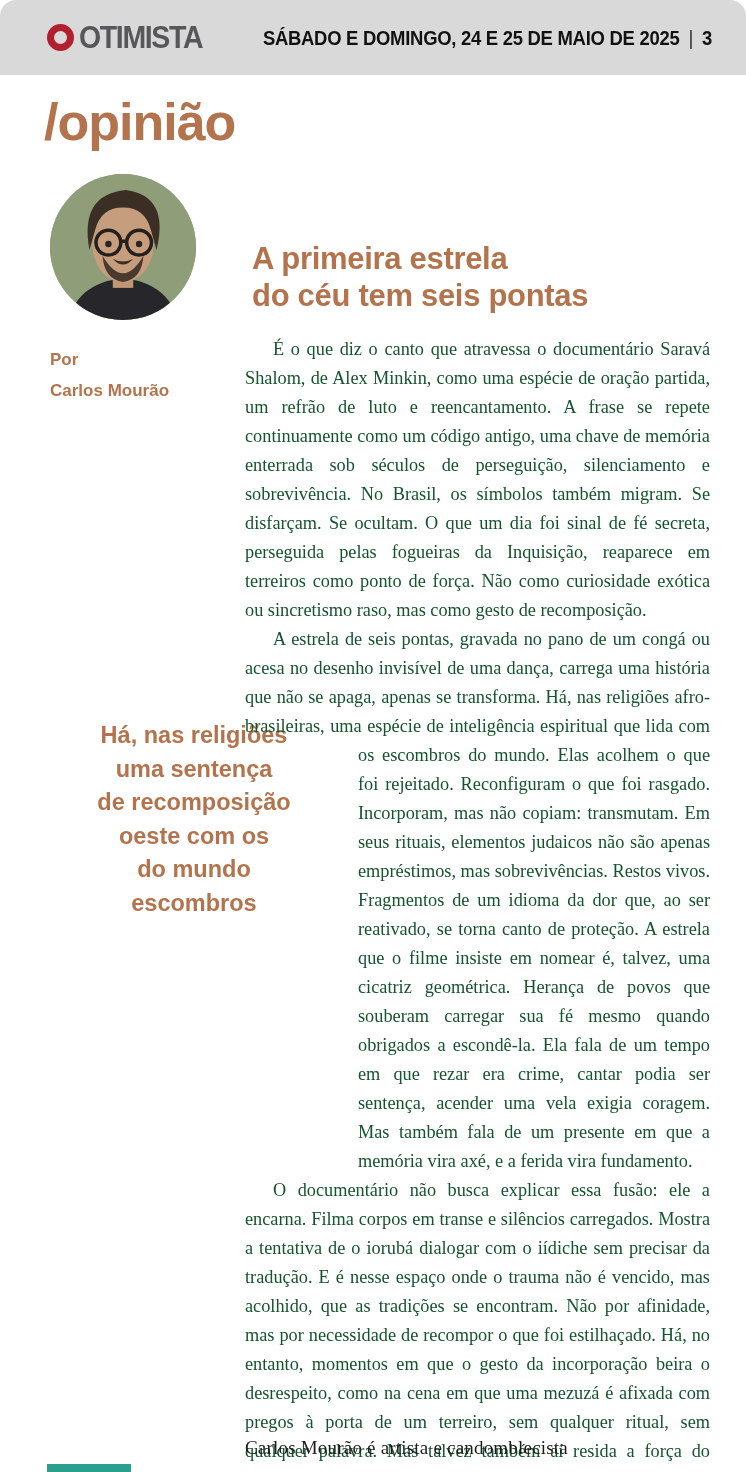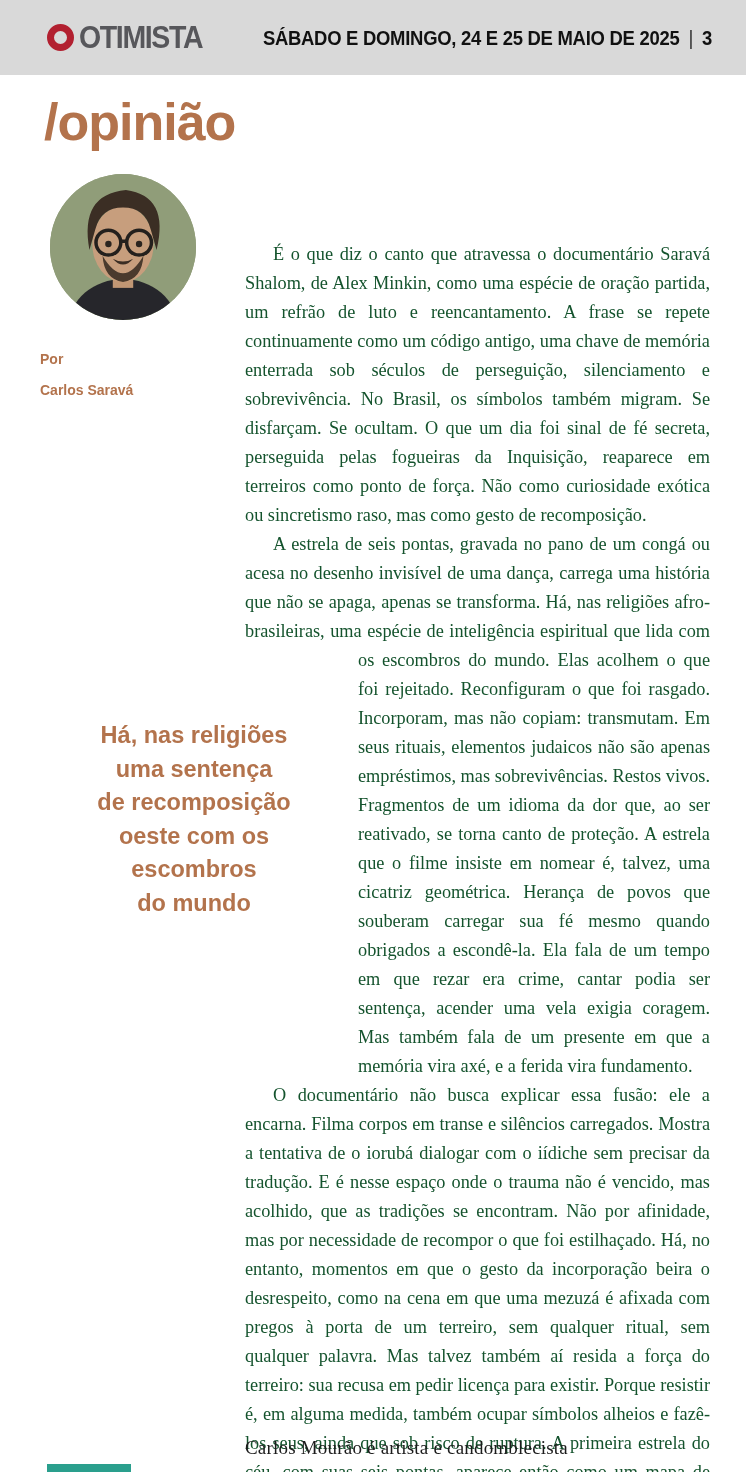--- a/index.html
+++ b/index.html
@@ -4,20 +4,21 @@
 <style>
   * { margin:0; padding:0; box-sizing:border-box; }
   html,body { background:#ffffff; }
   .page {
     position:relative;
     width:746px; height:1472px;
     margin:0 auto;
     background:#ffffff;
     overflow:hidden;
     font-family:"Liberation Serif", serif;
+    border-radius:16px;
   }
 
   
   .masthead {
     position:absolute; top:0; left:0; right:0; height:75px;
     background:#d9d9d9;
     display:flex; align-items:center; justify-content:space-between;
     padding:0 40px 0 47px;
   }
   .logo { display:flex; align-items:center; gap:5px; }
@@ -48,23 +49,23 @@
   }
 
   
   .avatar {
     position:absolute; top:174px; left:50px;
     width:146px; height:146px; border-radius:50%;
     overflow:hidden; background:#909d79;
   }
   .avatar svg { display:block; width:100%; height:100%; }
   .byline {
-    position:absolute; top:344px; left:40px;
+    position:absolute; top:344px; left:50px;
     font-family:"Liberation Sans", sans-serif;
-    font-weight:700; font-size:14px; line-height:31px;
+    font-weight:700; font-size:17px; line-height:31px;
     color:#b3734c;
   }
   .pull-quote {
     position:absolute; top:719px; left:40px; width:308px;
     font-family:"Liberation Sans", sans-serif;
     font-weight:700; font-size:23.5px; line-height:33.5px;
     color:#b3734c; text-align:center;
   }
 
   
@@ -126,33 +127,37 @@
       <circle cx="40" cy="47" r="8.5" fill="none" stroke="#24201d" stroke-width="2.4"></circle>
       <circle cx="61" cy="47" r="8.5" fill="none" stroke="#24201d" stroke-width="2.4"></circle>
       <line x1="48.5" y1="46" x2="52.5" y2="46" stroke="#24201d" stroke-width="2.4"></line>
       <circle cx="40" cy="48" r="2.2" fill="#2b241f"></circle>
       <circle cx="61" cy="48" r="2.2" fill="#2b241f"></circle>
     </svg>
   </div>
 
   <div class="byline">
     <div>Por</div>
-    <div>Carlos Saravá</div>
+    <div>Carlos Mourão</div>
   </div>
 
   <div class="pull-quote">
     <div>Há, nas religiões</div>
     <div>uma sentença</div>
     <div>de recomposição</div>
     <div>oeste com os</div>
+    <div>do mundo</div>
     <div>escombros</div>
-    <div>do mundo</div>
   </div>
 
   <article class="article">
+    <h2 class="article-title">
+      <div>A primeira estrela</div>
+      <div>do céu tem seis pontas</div>
+    </h2>
     <p class="body-p">É o que diz o canto que atravessa o documentário Saravá Shalom, de Alex Minkin, como uma espécie de oração partida, um refrão de luto e reencantamento. A frase se repete continuamente como um código antigo, uma chave de memória enterrada sob séculos de perseguição, silenciamento e sobrevivência. No Brasil, os símbolos também migram. Se disfarçam. Se ocultam. O que um dia foi sinal de fé secreta, perseguida pelas fogueiras da Inquisição, reaparece em terreiros como ponto de força. Não como curiosidade exótica ou sincretismo raso, mas como gesto de recomposição.</p>
     <p class="body-p">
       <span>A estrela de seis pontas, gravada no pano de um congá ou acesa no desenho invisível de uma dança, carrega uma história que não se apaga, apenas se transforma. Há, nas religiões afro-brasileiras, uma espécie de inteligência espiritual que</span>
       <span class="pq-spacer"></span>
       <span>lida com os escombros do mundo. Elas acolhem o que foi rejeitado. Reconfiguram o que foi rasgado. Incorporam, mas não copiam: transmutam. Em seus rituais, elementos judaicos não são apenas empréstimos, mas sobrevivências. Restos vivos. Fragmentos de um idioma da dor que, ao ser reativado, se torna canto de proteção. A estrela que o filme insiste em nomear é, talvez, uma cicatriz geométrica. Herança de povos que souberam carregar sua fé mesmo quando obrigados a escondê-la. Ela fala de um tempo em que rezar era crime, cantar podia ser sentença, acender uma vela exigia coragem. Mas também fala de um presente em que a memória vira axé, e a ferida vira fundamento.</span>
     </p>
     <p class="body-p">O documentário não busca explicar essa fusão: ele a encarna. Filma corpos em transe e silêncios carregados. Mostra a tentativa de o iorubá dialogar com o iídiche sem precisar da tradução. E é nesse espaço onde o trauma não é vencido, mas acolhido, que as tradições se encontram. Não por afinidade, mas por necessidade de recompor o que foi estilhaçado. Há, no entanto, momentos em que o gesto da incorporação beira o desrespeito, como na cena em que uma mezuzá é afixada com pregos à porta de um terreiro, sem qualquer ritual, sem qualquer palavra. Mas talvez também aí resida a força do terreiro: sua recusa em pedir licença para existir. Porque resistir é, em alguma medida, também ocupar símbolos alheios e fazê-los seus, ainda que sob risco de ruptura. A primeira estrela do céu, com suas seis pontas, aparece então como um mapa de múltiplas direções. Aponta para o leste da diáspora, para o sul da senzala, para o norte dos desertos, para o oeste das travessias.</p>
   </article>
 
   <div class="footer-note">Carlos Mourão é artista e candomblecista</div>

